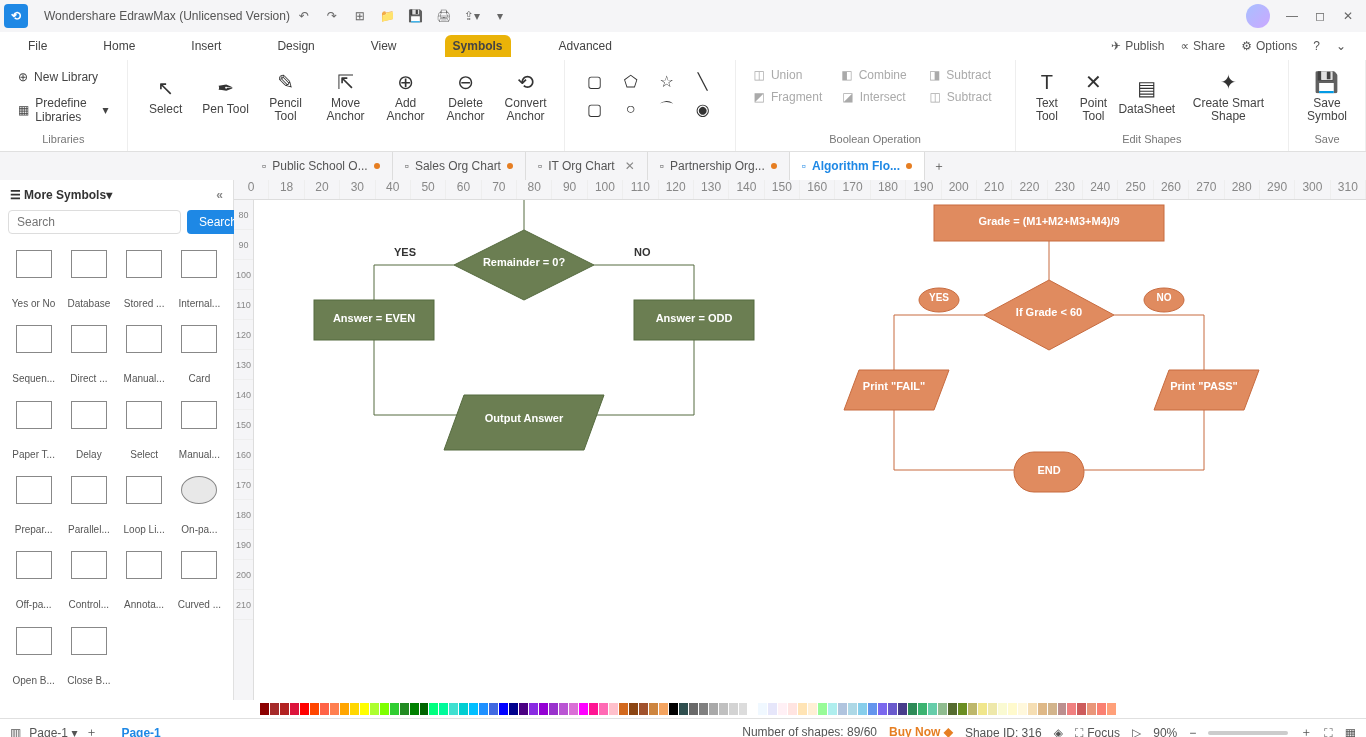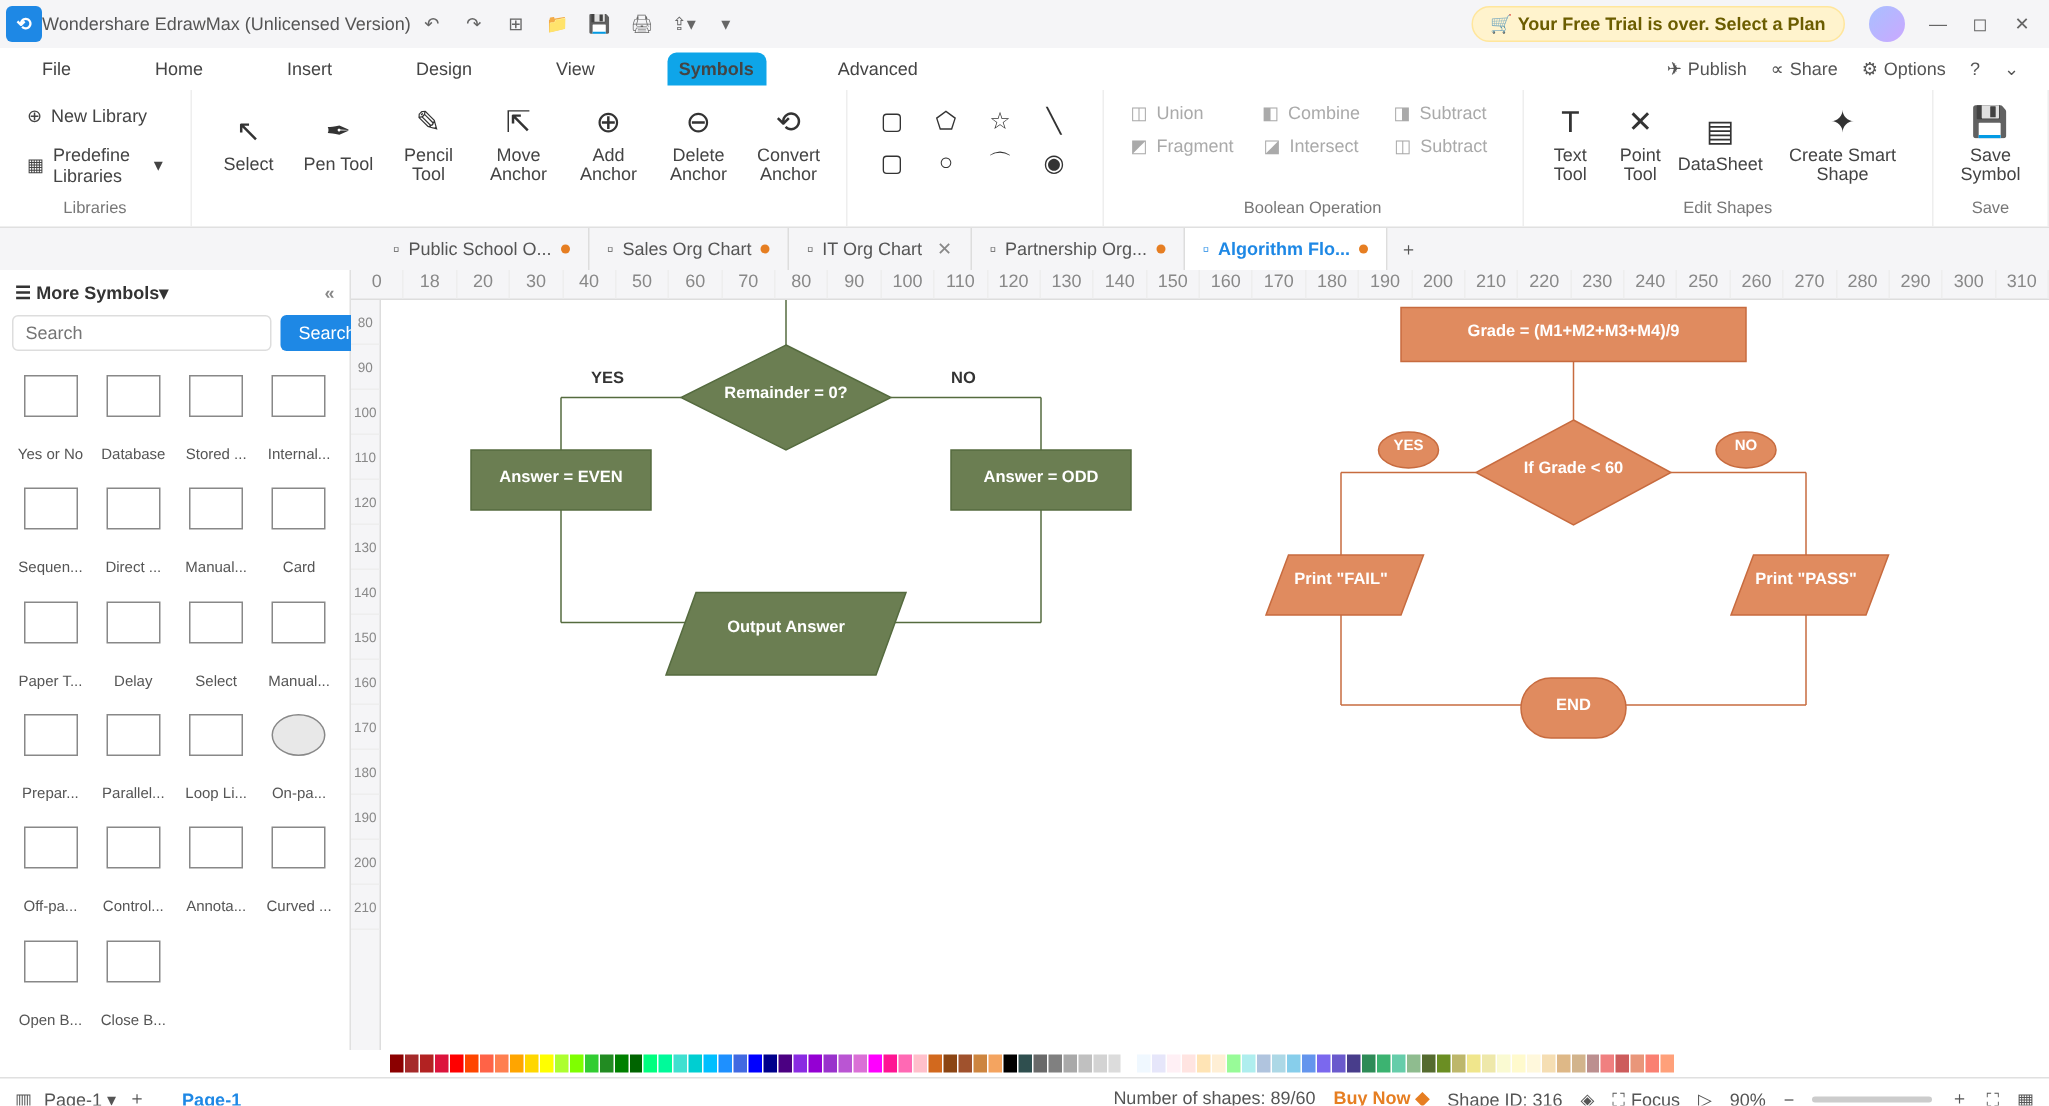--- a/index.html
+++ b/index.html
@@ -1,30 +1,30 @@
 <!DOCTYPE html>
 <html><head>
 <meta charset="utf-8">
 <style>
 *{margin:0;padding:0;box-sizing:border-box;font-family:'Segoe UI',Arial,sans-serif;font-size:12px;user-select:none}
 body{width:1366px;height:737px;background:#fff;overflow:hidden;position:relative}
 
 
 .titlebar{height:32px;background:#f5f5f7;display:flex;align-items:center;padding:0 4px}
 .app-icon{width:24px;height:24px;background:#1e88e5;border-radius:4px;display:flex;align-items:center;justify-content:center;color:#fff;font-weight:bold}
-.title-text{margin-left:0;color:#555}
+.title-text{margin-left:16px;color:#555}
 .title-spacer{flex:1}
 .title-btn{width:28px;height:28px;display:flex;align-items:center;justify-content:center;color:#666;cursor:pointer}
 .trial-banner{background:#fff3cd;border:1px solid #ffe69c;border-radius:14px;padding:4px 12px;color:#6b5d00;font-weight:600;margin-right:8px}
 .avatar{width:24px;height:24px;border-radius:50%;background:linear-gradient(135deg,#a8c0ff,#cba8ff);margin:0 8px}
 
 
 .menubar{height:28px;display:flex;align-items:center;padding:0 20px;gap:40px;color:#444}
 .menuitem{cursor:pointer;padding:4px 8px}
-.menuitem.active{background:#0ea5e9;border-radius:6px 6px 0 0;font-weight:600}
+.menuitem.active{background:#eab308;border-radius:6px 6px 0 0;font-weight:600}
 .menubar-right{margin-left:auto;display:flex;gap:16px;align-items:center;color:#555}
 .mr-item{display:flex;align-items:center;gap:4px;cursor:pointer}
 
 
 .ribbon{height:92px;background:#fff;border-bottom:1px solid #e0e0e0;display:flex}
 .ribbon-group{display:flex;flex-direction:column;padding:4px 10px;border-right:1px solid #eee}
 .ribbon-row{display:flex;gap:4px;align-items:center}
 .ribbon-tool{display:flex;flex-direction:column;align-items:center;justify-content:center;width:56px;height:66px;cursor:pointer;color:#444;font-size:11px;text-align:center;line-height:1.1}
 .ribbon-tool .ico{font-size:20px;margin-bottom:4px;color:#333}
 .ribbon-label{text-align:center;color:#777;font-size:11px;margin-top:auto;padding-bottom:2px}
@@ -94,21 +94,20 @@
   <span class="title-text">Wondershare EdrawMax (Unlicensed Version)</span>
   <span class="title-btn">↶</span>
   <span class="title-btn">↷</span>
   <span class="title-btn">⊞</span>
   <span class="title-btn">📁</span>
   <span class="title-btn">💾</span>
   <span class="title-btn">🖨</span>
   <span class="title-btn">⇪▾</span>
   <span class="title-btn">▾</span>
   <div class="title-spacer"></div>
-  <div class="trial-banner">🛒 <span>Your Free Trial is over. Select a Plan</span></div>
   <div class="avatar"></div>
   <span class="title-btn">—</span>
   <span class="title-btn">◻</span>
   <span class="title-btn">✕</span>
 </div>
 
 <div class="menubar">
   <span class="menuitem">File</span>
   <span class="menuitem">Home</span>
   <span class="menuitem">Insert</span>

